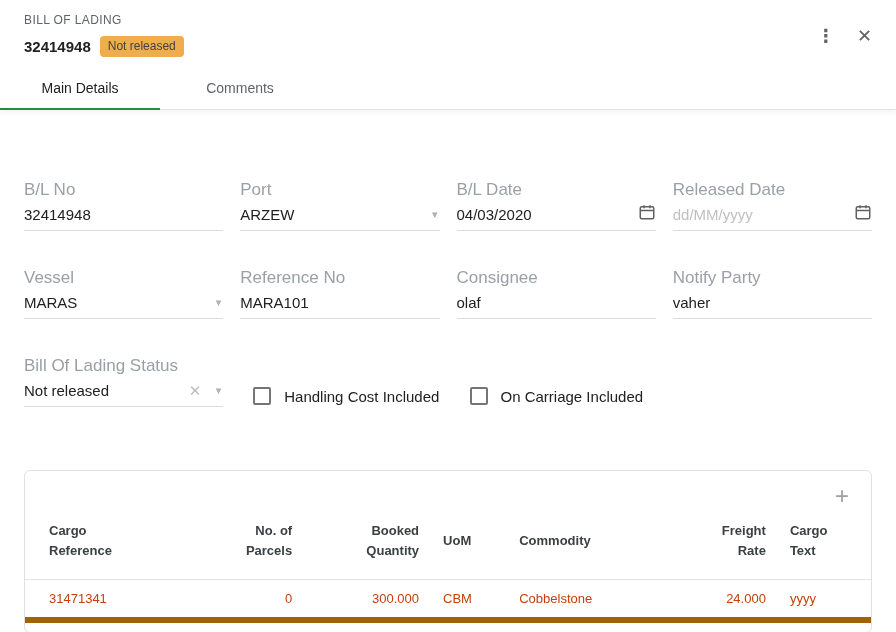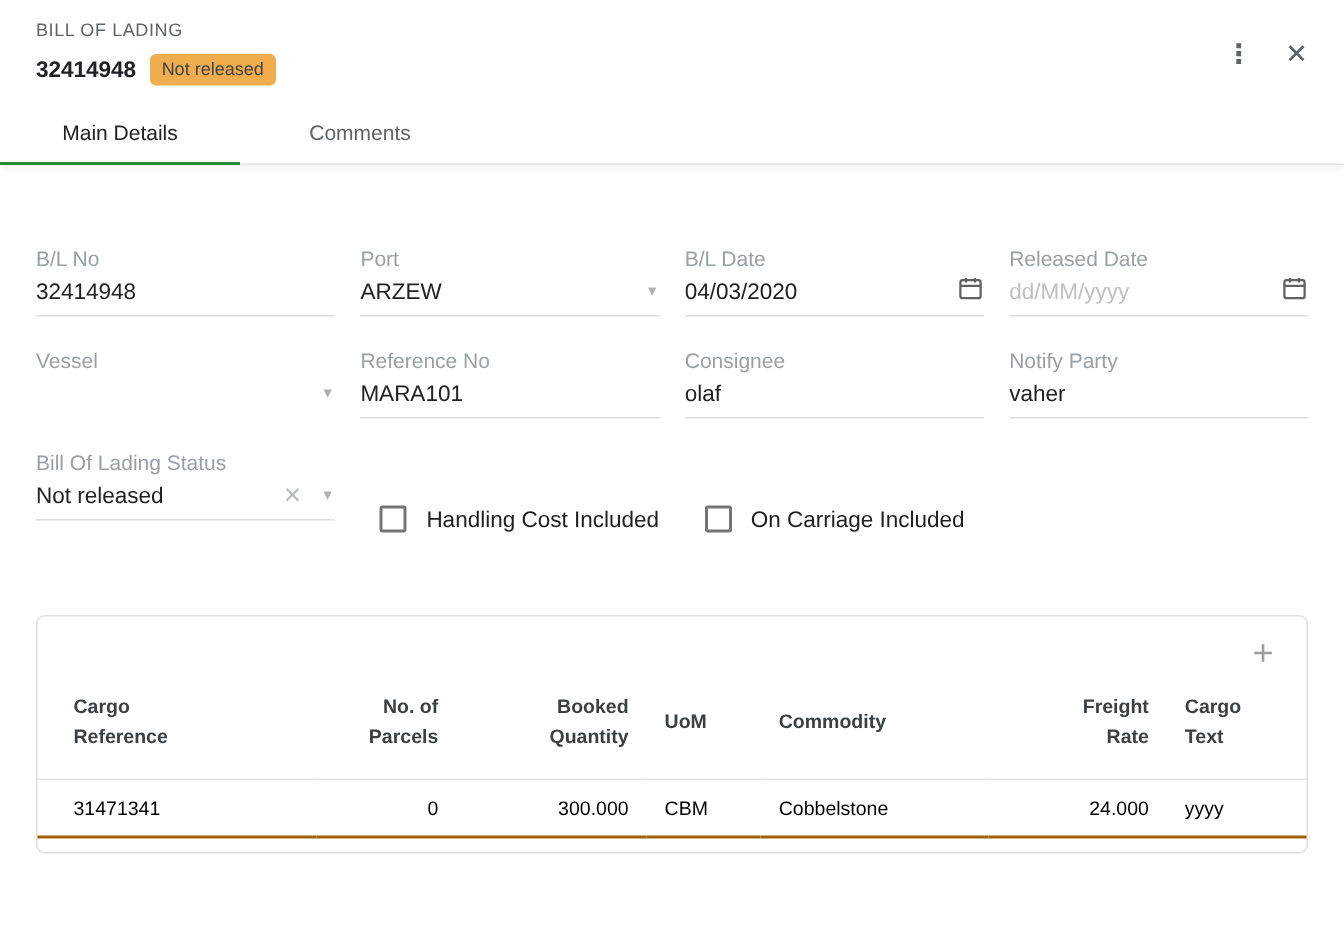--- a/index.html
+++ b/index.html
@@ -69,21 +69,21 @@
   }
 
   
   .main { padding: 54px 24px 0 24px; }
   .field-grid {
     display: grid;
     grid-template-columns: repeat(4, 1fr);
     column-gap: 17px;
   }
   .field { position: relative; margin-bottom: 21px; }
-  .field-label { font-size: 14px; color: #9aa0a6; display: block; }
+  .field-label { font-size: 17px; color: #9aa0a6; display: block; margin-top: 16px; }
   .field-input {
     width: 100%;
     border: none;
     border-bottom: 1px solid #dcdcdc;
     background: transparent;
     font-family: inherit;
     font-size: 15px;
     color: #202124;
     padding: 6px 0 7px 0;
     outline: none;
@@ -155,24 +155,24 @@
   .cargo th.num, .cargo td.num { text-align: right; }
   .cargo th:first-child, .cargo td:first-child { padding-left: 24px; }
   .cargo th:last-child,  .cargo td:last-child  { padding-right: 24px; }
   .w70 { max-width: 70px; }
   .w52 { max-width: 52px; }
   .w64 { max-width: 64px; }
   .w50 { max-width: 50px; text-align: right; }
   .w46 { max-width: 46px; }
   .cargo td {
     font-size: 13px;
-    color: #000000;
+    color: #c2410c;
     padding: 11px 12px;
     border-top: 1px solid #e3e3e3;
-    border-bottom: 2px solid #a16207;
+    border-bottom: 6px solid #a16207;
   }
   col.c1 { width: 22%; }
   col.c2 { width: 11%; }
   col.c3 { width: 15%; }
   col.c4 { width: 9%; }
   col.c5 { width: 18%; }
   col.c6 { width: 14%; }
   col.c7 { width: 11%; }
 </style>
 </head>
@@ -227,20 +227,21 @@
           <rect x="3" y="5" width="18" height="16" rx="2"></rect>
           <path d="M3 10h18M8 3v4M16 3v4"></path>
         </svg>
       </button>
     </div>
   </div>
 
   <div class="field-grid">
     <div class="field">
       <span class="field-label">Vessel</span>
+      <input class="field-input pad-r-1" value="MARAS" style="">
       <button class="field-icon chevron-icon">▾</button>
     </div>
     <div class="field">
       <span class="field-label">Reference No</span>
       <input class="field-input" value="MARA101" style="">
     </div>
     <div class="field">
       <span class="field-label">Consignee</span>
       <input class="field-input" value="olaf" style="">
     </div>

